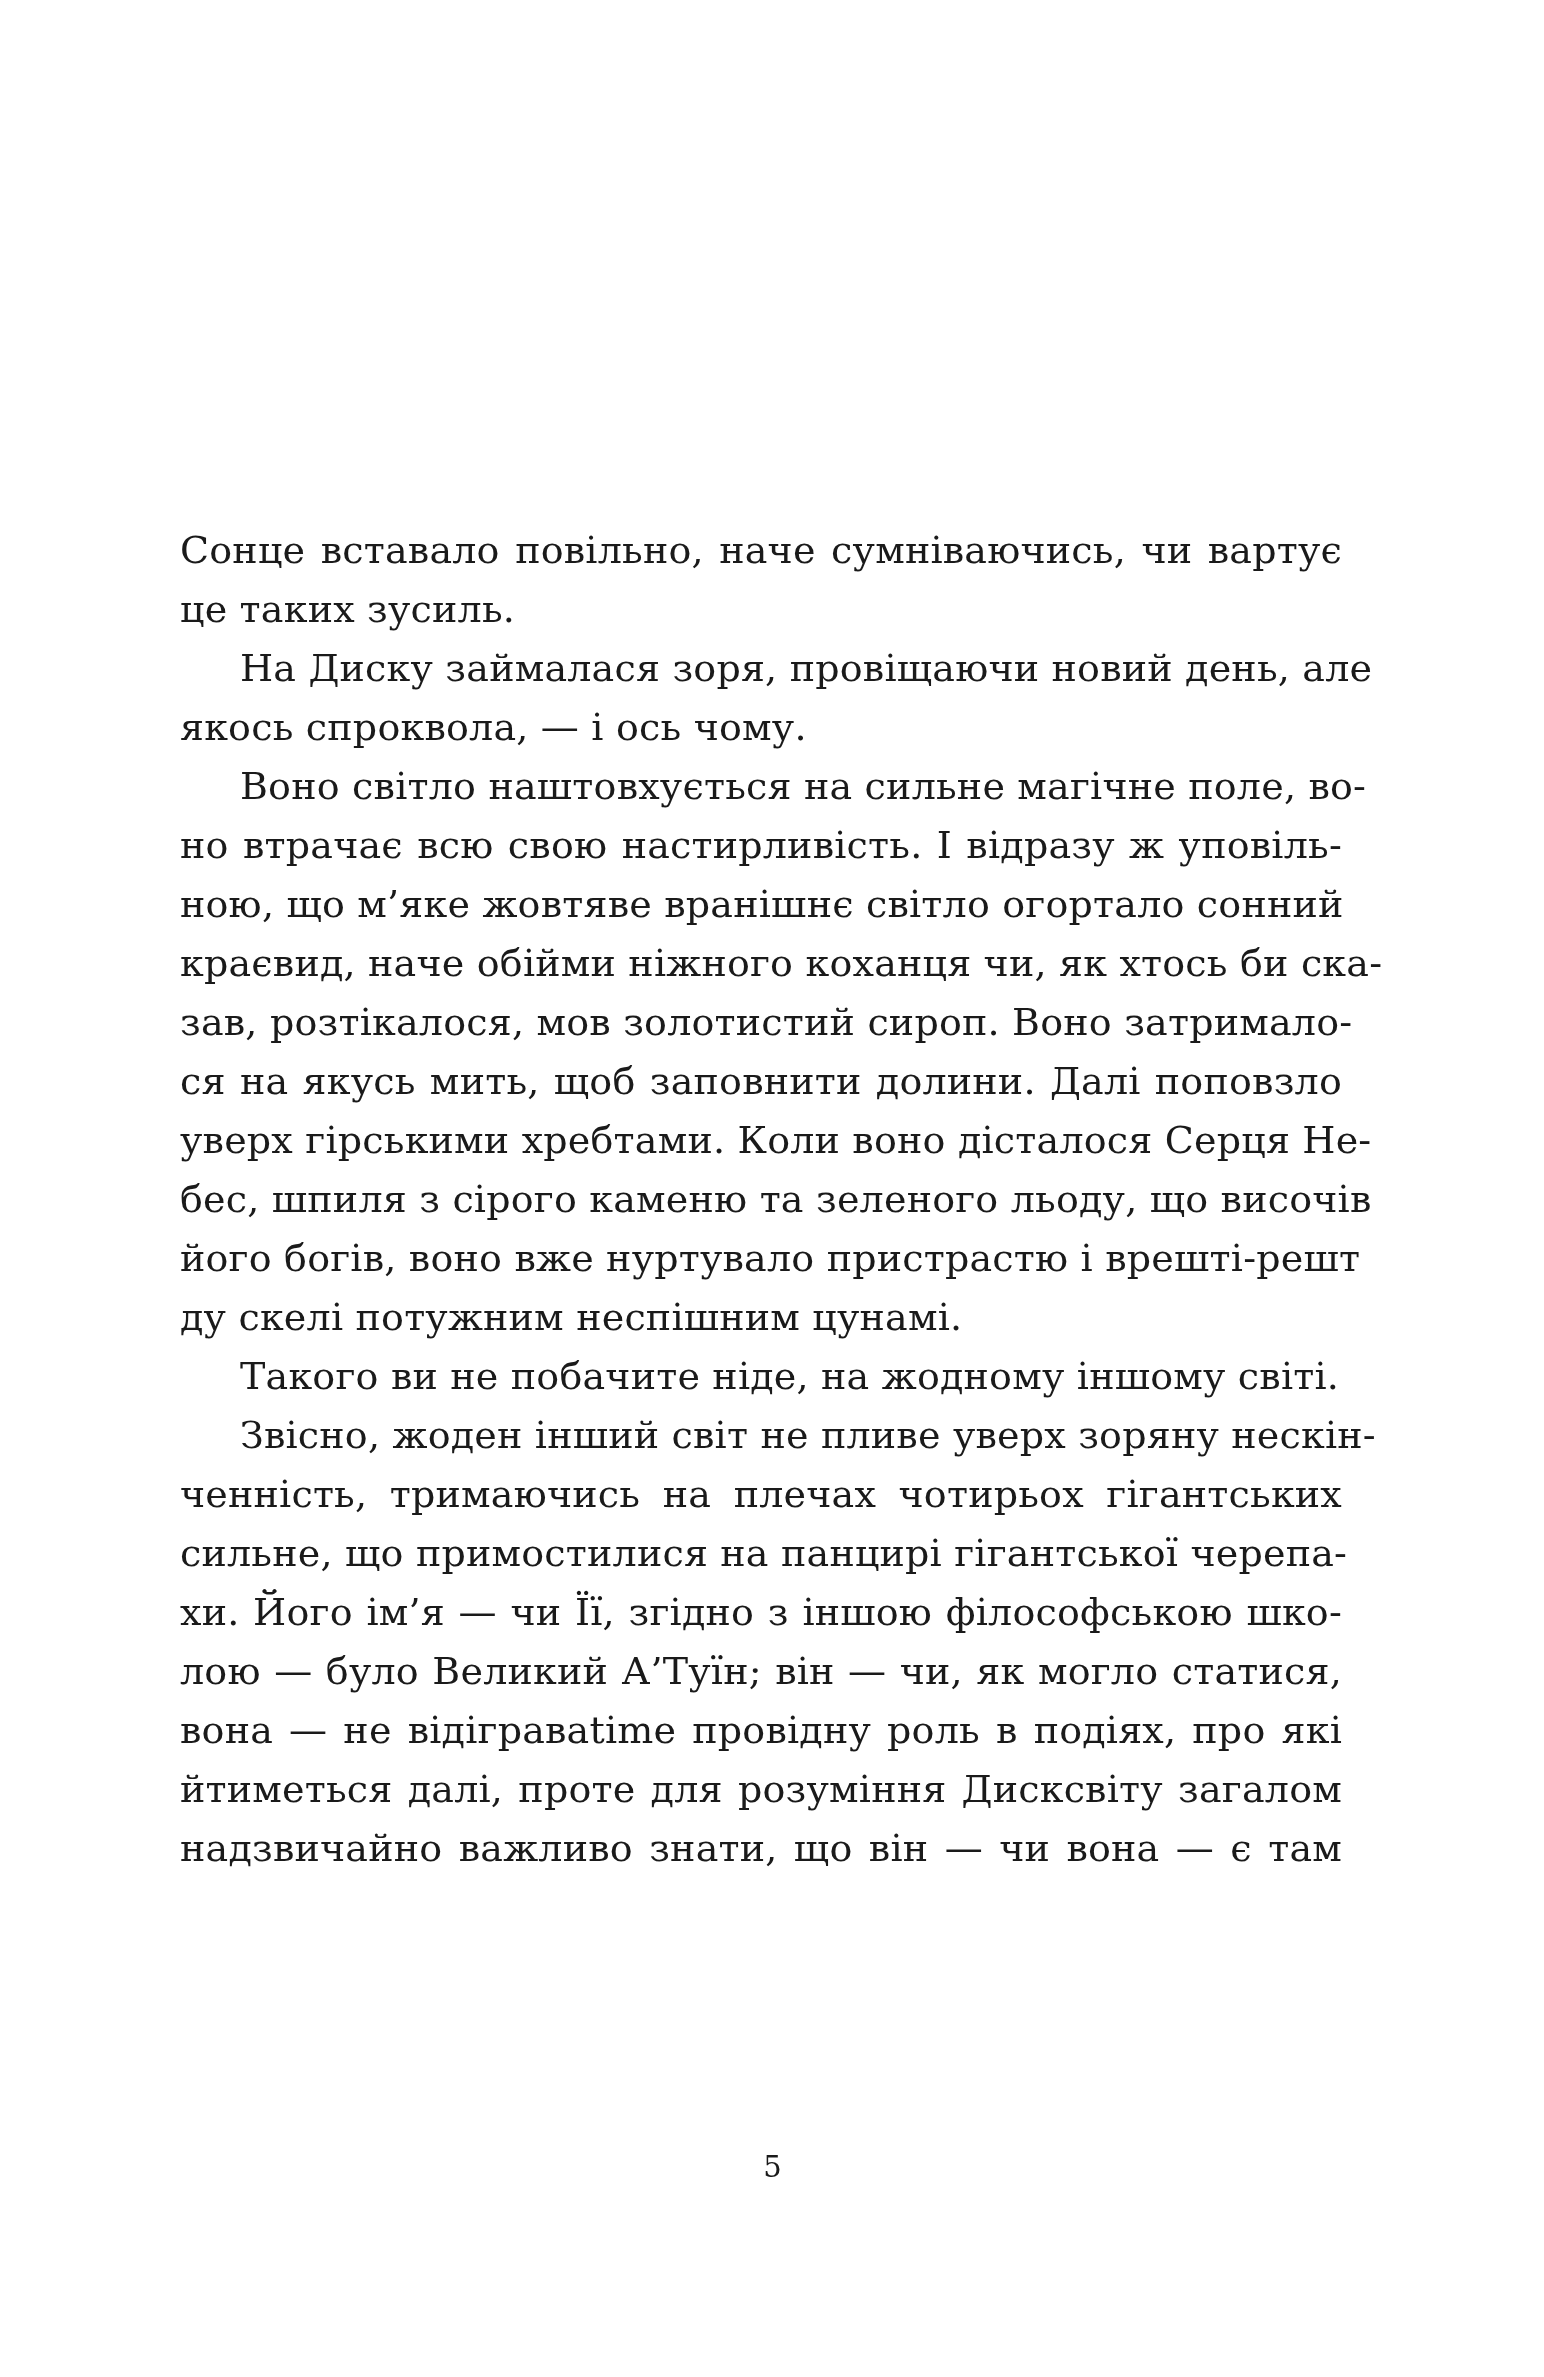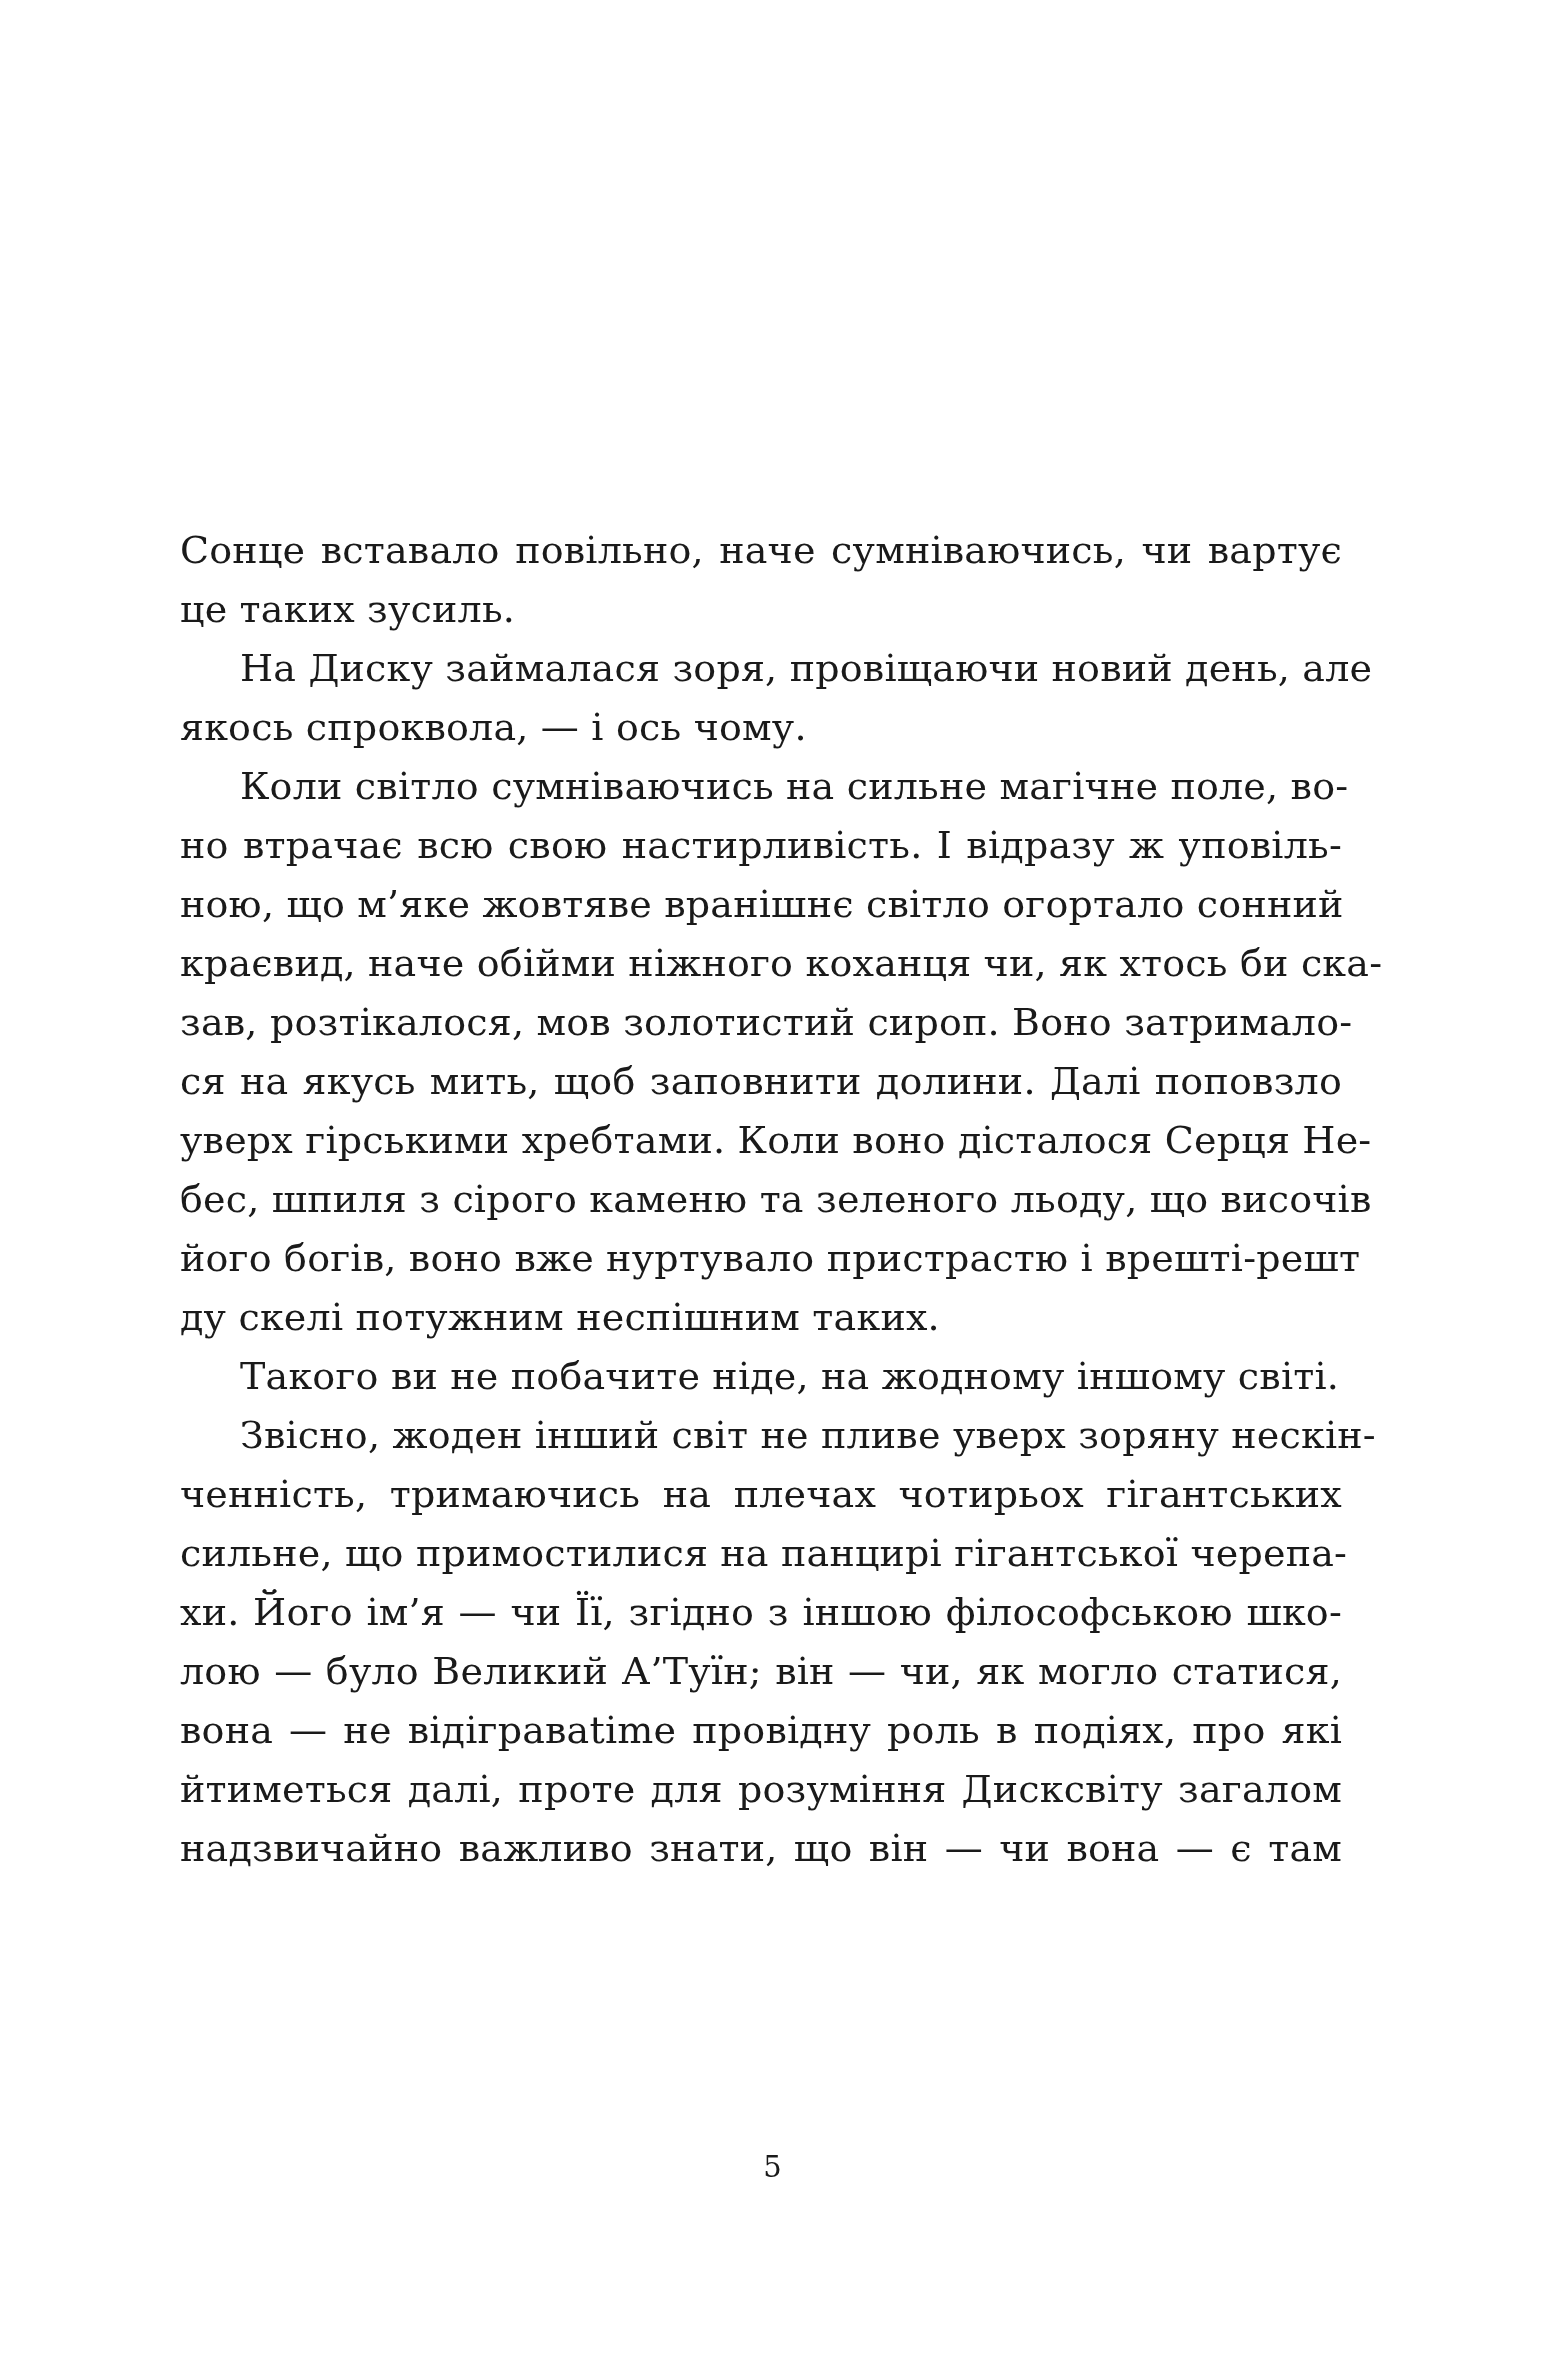--- a/index.html
+++ b/index.html
@@ -59,30 +59,30 @@
 </style>
 </head>
 <body>
 
 <div class="page">
   <div class="text-block">
     <span class="line">Сонце вставало повільно, наче сумніваючись, чи вартує</span>
     <span class="line last">це таких зусиль.</span>
     <span class="line indent">На Диску займалася зоря, провіщаючи новий день, але</span>
     <span class="line last">якось спроквола, — і ось чому.</span>
-    <span class="line indent">Коли світло сумніваючись на сильне магічне поле, во-</span>
+    <span class="line indent">Воно світло наштовхується на сильне магічне поле, во-</span>
     <span class="line">но втрачає всю свою настирливість. І відразу ж уповіль-</span>
     <span class="line">ною, що м’яке жовтяве вранішнє світло огортало сонний</span>
     <span class="line">краєвид, наче обійми ніжного коханця чи, як хтось би ска-</span>
     <span class="line">зав, розтікалося, мов золотистий сироп. Воно затримало-</span>
     <span class="line">ся на якусь мить, щоб заповнити долини. Далі поповзло</span>
     <span class="line">уверх гірськими хребтами. Коли воно дісталося Серця Не-</span>
     <span class="line">бес, шпиля з сірого каменю та зеленого льоду, що височів</span>
     <span class="line">його богів, воно вже нуртувало пристрастю і врешті-решт</span>
-    <span class="line last">ду скелі потужним неспішним таких.</span>
+    <span class="line last">ду скелі потужним неспішним цунамі.</span>
     <span class="line indent last">Такого ви не побачите ніде, на жодному іншому світі.</span>
     <span class="line indent">Звісно, жоден інший світ не пливе уверх зоряну нескін-</span>
     <span class="line">ченність, тримаючись на плечах чотирьох гігантських</span>
     <span class="line">сильне, що примостилися на панцирі гігантської черепа-</span>
     <span class="line">хи. Його ім’я — чи Її, згідно з іншою філософською шко-</span>
     <span class="line">лою — було Великий А’Туїн; він — чи, як могло статися,</span>
     <span class="line">вона — не відігравatime провідну роль в подіях, про які</span>
     <span class="line">йтиметься далі, проте для розуміння Дисксвіту загалом</span>
     <span class="line">надзвичайно важливо знати, що він — чи вона — є там</span>
   </div>

